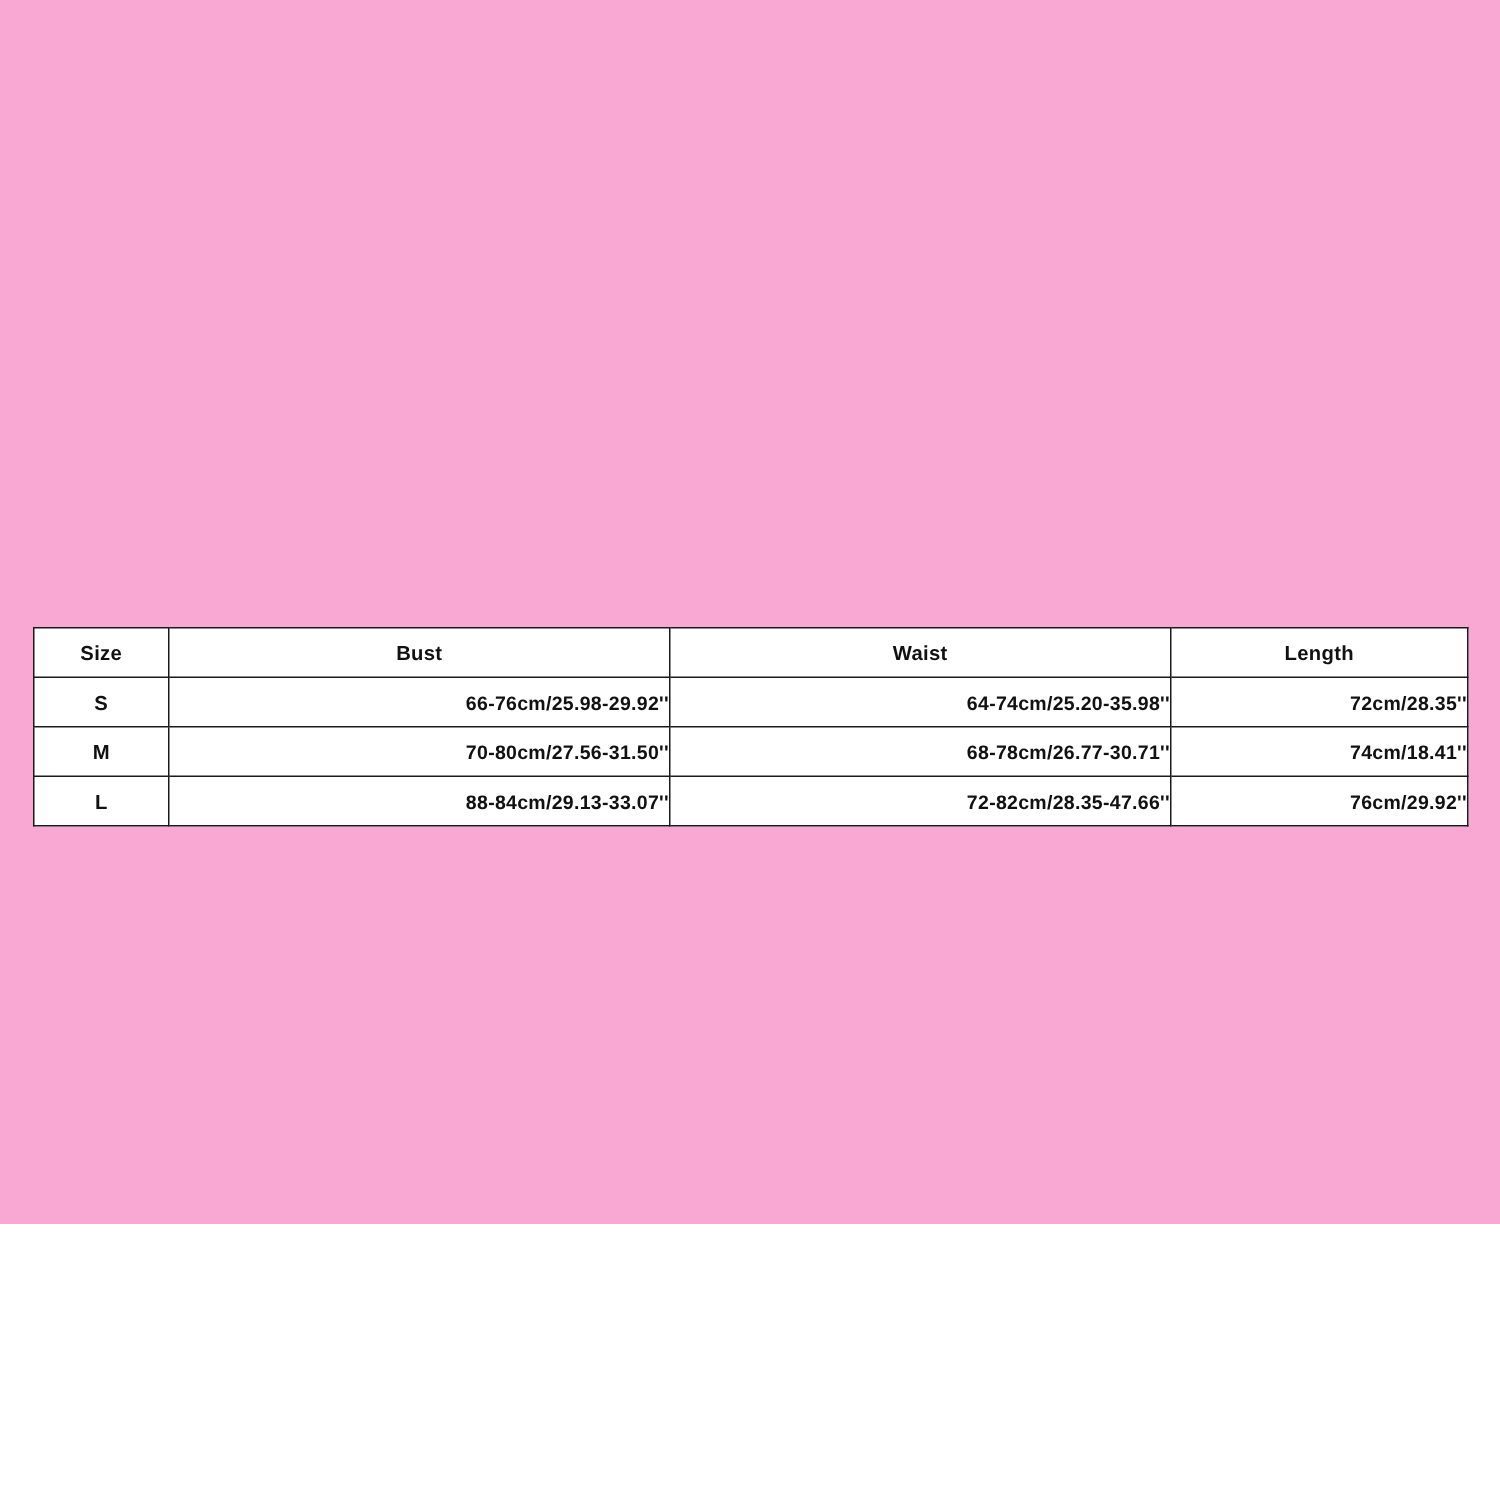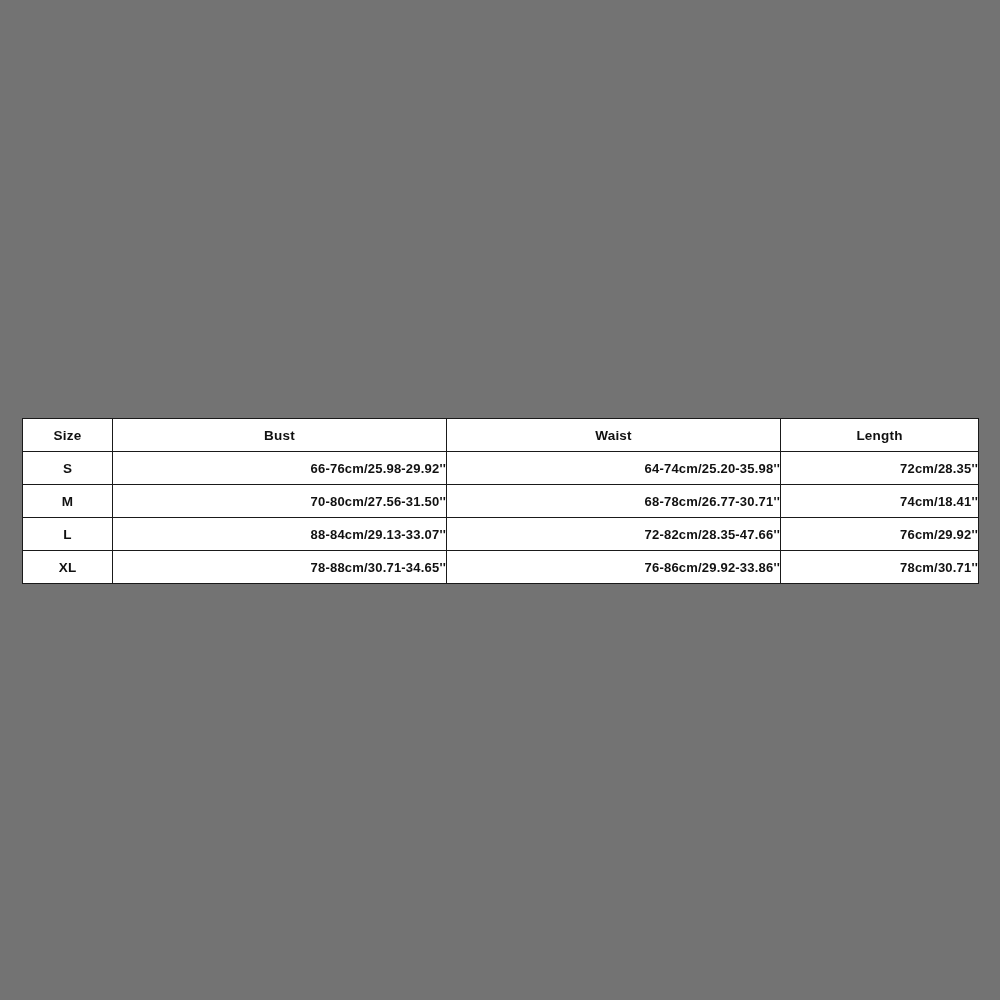--- a/index.html
+++ b/index.html
@@ -6,22 +6,22 @@
     margin: 0;
     padding: 0;
     width: 1000px;
     height: 1000px;
     background: #ffffff;
     font-family: "Liberation Sans", sans-serif;
   }
   .page {
     position: relative;
     width: 1000px;
-    height: 1000px;
-    background: #737373;
+    height: 816px;
+    background: #f9a8d4;
     overflow: hidden;
   }
   .size-table-wrap {
     position: absolute;
     left: 22px;
     top: 418px;
     width: 956px;
   }
   table.size-table {
     border-collapse: collapse;
@@ -91,22 +91,16 @@
           <td class="meas">70-80cm/27.56-31.50''</td>
           <td class="meas">68-78cm/26.77-30.71''</td>
           <td class="meas">74cm/18.41''</td>
         </tr>
         <tr>
           <td class="size-cell">L</td>
           <td class="meas">88-84cm/29.13-33.07''</td>
           <td class="meas">72-82cm/28.35-47.66''</td>
           <td class="meas">76cm/29.92''</td>
         </tr>
-        <tr>
-          <td class="size-cell">XL</td>
-          <td class="meas">78-88cm/30.71-34.65''</td>
-          <td class="meas">76-86cm/29.92-33.86''</td>
-          <td class="meas">78cm/30.71''</td>
-        </tr>
       </tbody>
     </table>
   </div>
 </div>
 
 </body></html>

